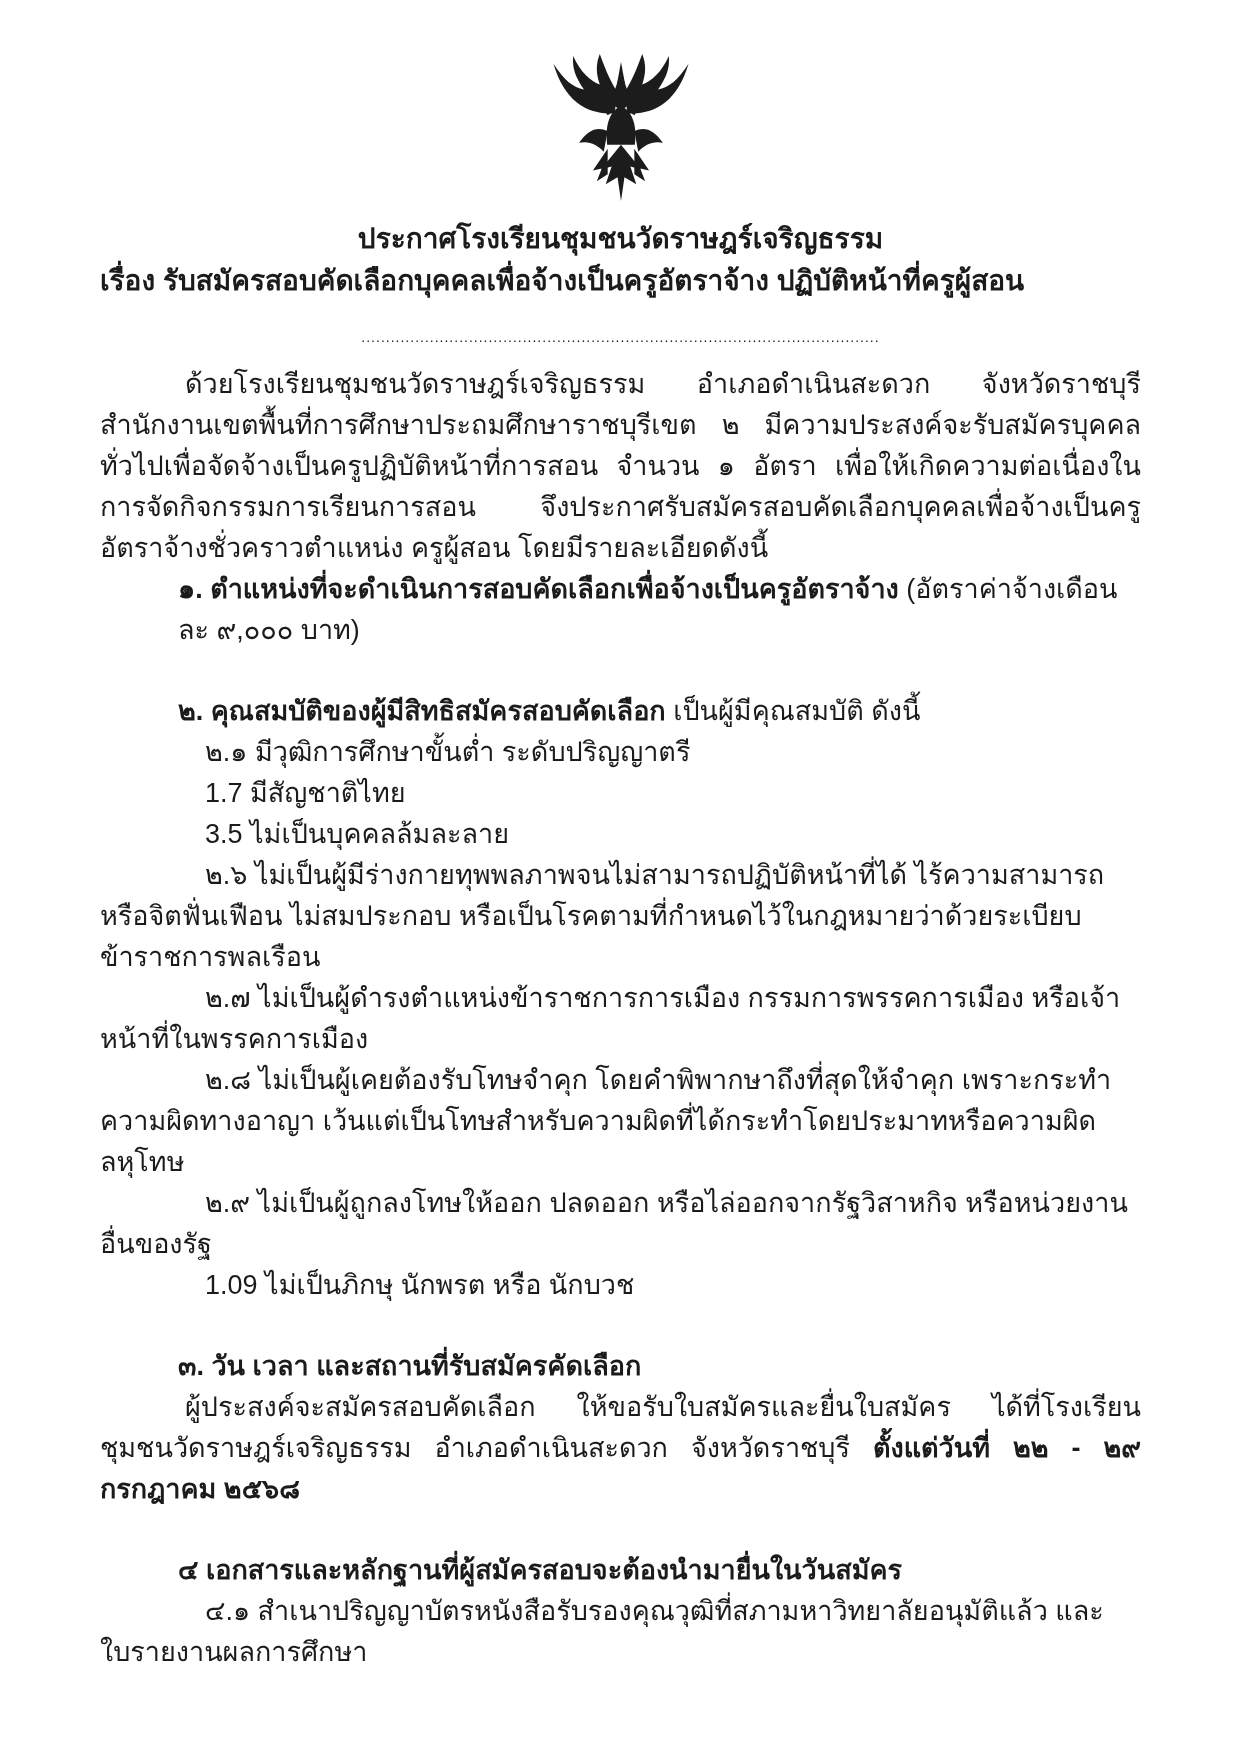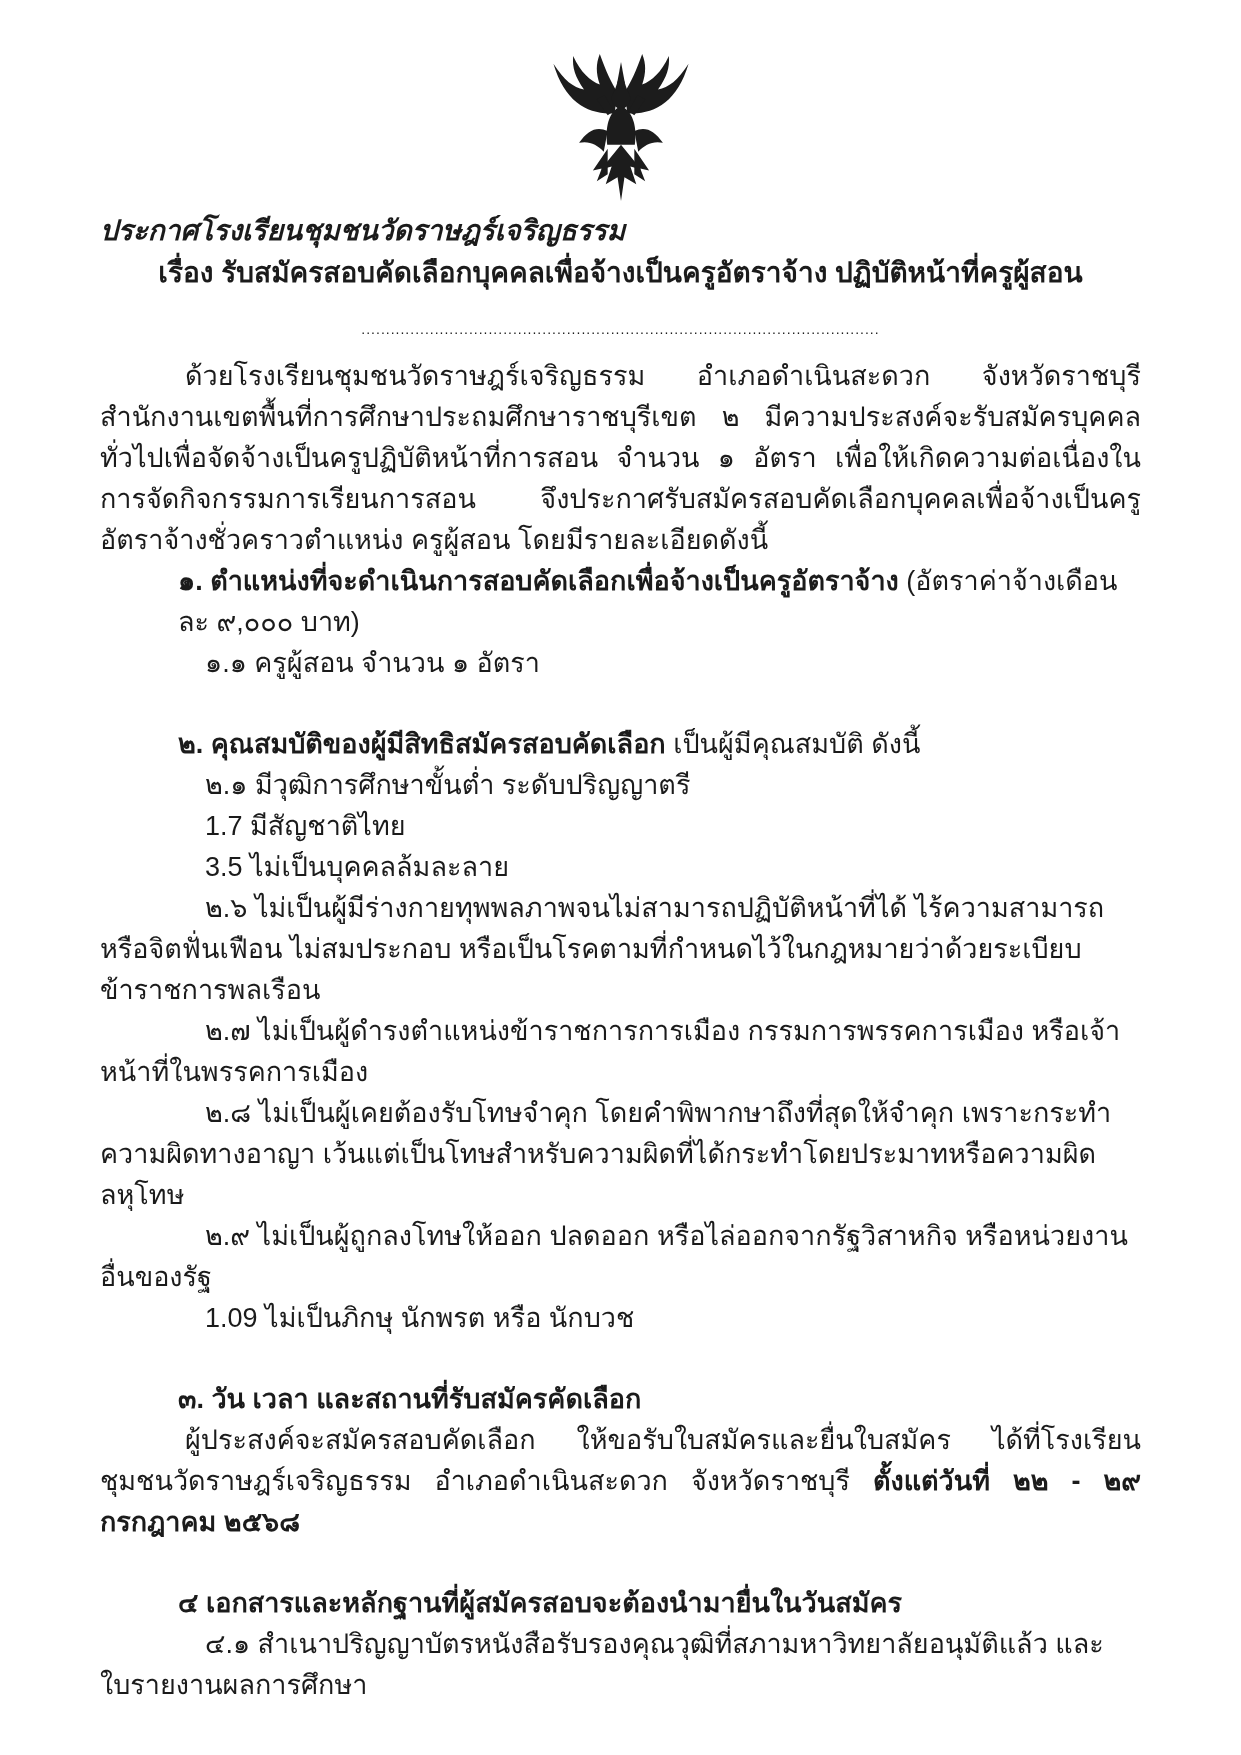--- a/index.html
+++ b/index.html
@@ -12,27 +12,28 @@
     font-family: "Liberation Sans", "DejaVu Sans", sans-serif;
     font-size: 27px;
     line-height: 41px;
     box-sizing: border-box;
     padding: 52px 100px 0 100px;
     overflow: hidden;
     position: relative;
   }
   .emblem-wrap { text-align: center; height: 158px; }
   .doc-title {
+    text-align: center;
     font-weight: bold;
     font-size: 28px;
+    margin-top: 8px;
     line-height: 42px;
-    font-style: italic;
   }
   .doc-subject {
-    text-align: center;
+    text-align: left;
     font-weight: bold;
     font-size: 28px;
     line-height: 42px;
   }
   .dots {
     text-align: center;
     font-size: 14px;
     letter-spacing: 1px;
     line-height: 14px;
     margin-top: 28px;
@@ -87,21 +88,20 @@
   </div>
 
   <div class="doc-title">ประกาศโรงเรียนชุมชนวัดราษฎร์เจริญธรรม</div>
   <div class="doc-subject">เรื่อง  รับสมัครสอบคัดเลือกบุคคลเพื่อจ้างเป็นครูอัตราจ้าง ปฏิบัติหน้าที่ครูผู้สอน</div>
 
   <div class="dots">..........................................................................................................</div>
 
   <div class="intro">ด้วยโรงเรียนชุมชนวัดราษฎร์เจริญธรรม อำเภอดำเนินสะดวก จังหวัดราชบุรี สำนักงานเขตพื้นที่การศึกษาประถมศึกษาราชบุรีเขต ๒ มีความประสงค์จะรับสมัครบุคคลทั่วไปเพื่อจัดจ้างเป็นครูปฏิบัติหน้าที่การสอน จำนวน ๑ อัตรา  เพื่อให้เกิดความต่อเนื่องในการจัดกิจกรรมการเรียนการสอน จึงประกาศรับสมัครสอบคัดเลือกบุคคลเพื่อจ้างเป็นครูอัตราจ้างชั่วคราวตำแหน่ง ครูผู้สอน โดยมีรายละเอียดดังนี้</div>
 
   <div class="sec-head"><span class="b">๑. ตำแหน่งที่จะดำเนินการสอบคัดเลือกเพื่อจ้างเป็นครูอัตราจ้าง</span><span> (อัตราค่าจ้างเดือนละ ๙,๐๐๐ บาท)</span></div>
-  <div class="sub-item">๑.๑ ครูผู้สอน จำนวน ๑ อัตรา</div>
 
   <div class="sec-head gap-2"><span class="b">๒. คุณสมบัติของผู้มีสิทธิสมัครสอบคัดเลือก</span><span> เป็นผู้มีคุณสมบัติ ดังนี้</span></div>
   <div class="sub-item">๒.๑ มีวุฒิการศึกษาขั้นต่ำ ระดับปริญญาตรี</div>
   <div class="sub-item">1.7 มีสัญชาติไทย</div>
   <div class="sub-item">3.5 ไม่เป็นบุคคลล้มละลาย</div>
   <div class="sub-item">๒.๖ ไม่เป็นผู้มีร่างกายทุพพลภาพจนไม่สามารถปฏิบัติหน้าที่ได้ ไร้ความสามารถหรือจิตฟั่นเฟือน ไม่สมประกอบ หรือเป็นโรคตามที่กำหนดไว้ในกฎหมายว่าด้วยระเบียบข้าราชการพลเรือน</div>
   <div class="sub-item">๒.๗ ไม่เป็นผู้ดำรงตำแหน่งข้าราชการการเมือง กรรมการพรรคการเมือง หรือเจ้าหน้าที่ในพรรคการเมือง</div>
   <div class="sub-item">๒.๘ ไม่เป็นผู้เคยต้องรับโทษจำคุก โดยคำพิพากษาถึงที่สุดให้จำคุก เพราะกระทำความผิดทางอาญา เว้นแต่เป็นโทษสำหรับความผิดที่ได้กระทำโดยประมาทหรือความผิดลหุโทษ</div>
   <div class="sub-item">๒.๙ ไม่เป็นผู้ถูกลงโทษให้ออก ปลดออก หรือไล่ออกจากรัฐวิสาหกิจ หรือหน่วยงานอื่นของรัฐ</div>
   <div class="sub-item">1.09 ไม่เป็นภิกษุ นักพรต หรือ นักบวช</div>

